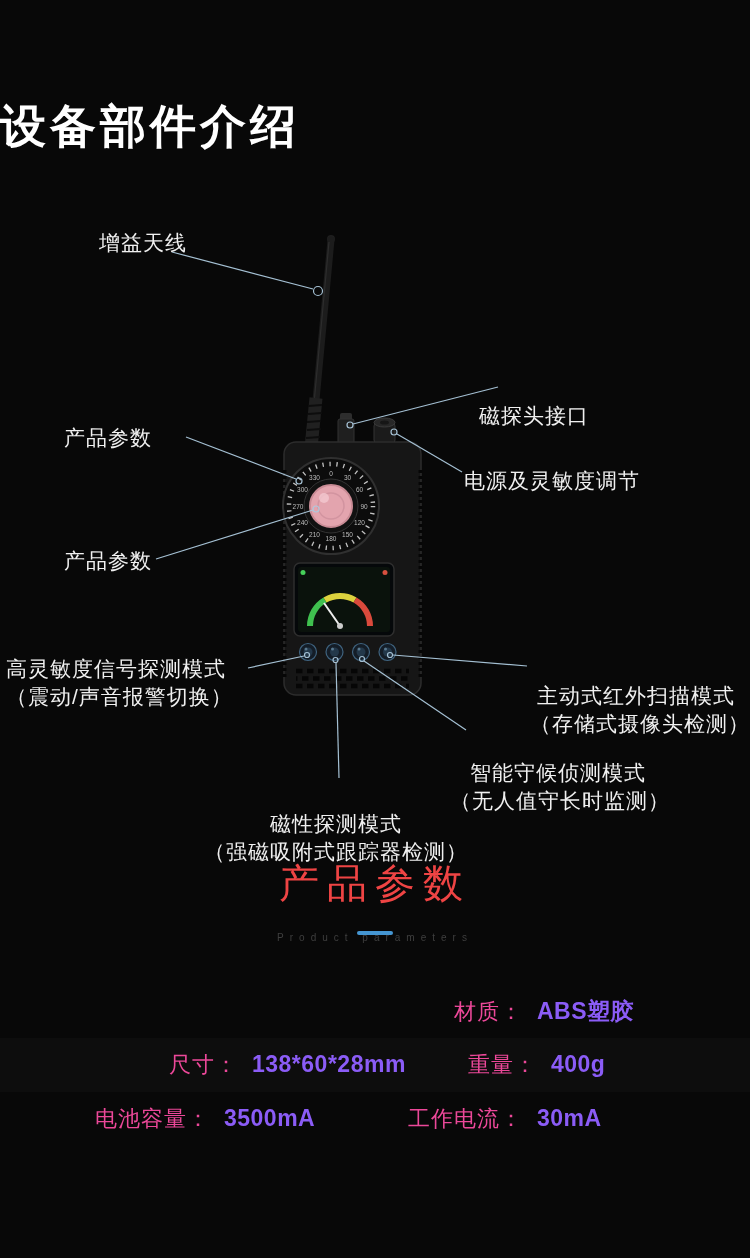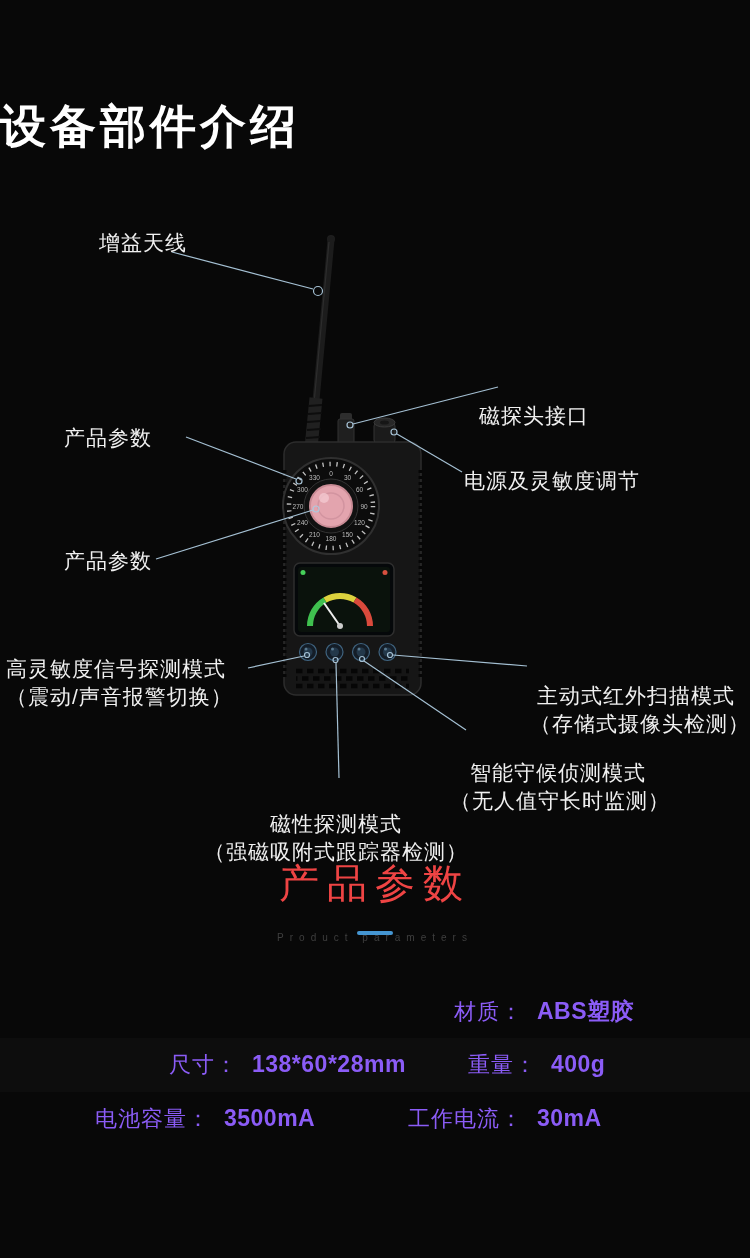--- a/index.html
+++ b/index.html
@@ -32,21 +32,21 @@
   .params-subtitle {
     position:absolute; top:932px; left:0; width:750px;
     text-align:center; font-size:10px; letter-spacing:6px;
     color:#3f3f3f;
   }
   .spec-table { position:absolute; top:984px; left:0; width:750px; }
   .spec-row { display:flex; height:54px; align-items:center; }
   .spec-row.striped { background:#0d0d0d;padding-left:28px; }
   .spec-cell { width:50%; display:flex; align-items:baseline; }
   .spec-label {
-    flex:0 0 auto; text-align:right; color:#8b5cf6;
+    flex:0 0 auto; text-align:right; color:#ec4899;
     font-size:22px; letter-spacing:1px;
   }
   .spec-cell.left  .spec-label { width:210px; }
   .spec-cell.right .spec-label { width:148px; }
   .spec-value {
     margin-left:14px; color:#8b5cf6; font-weight:700;
     font-size:23px; letter-spacing:0.5px;
   }
 </style>
 </head>

